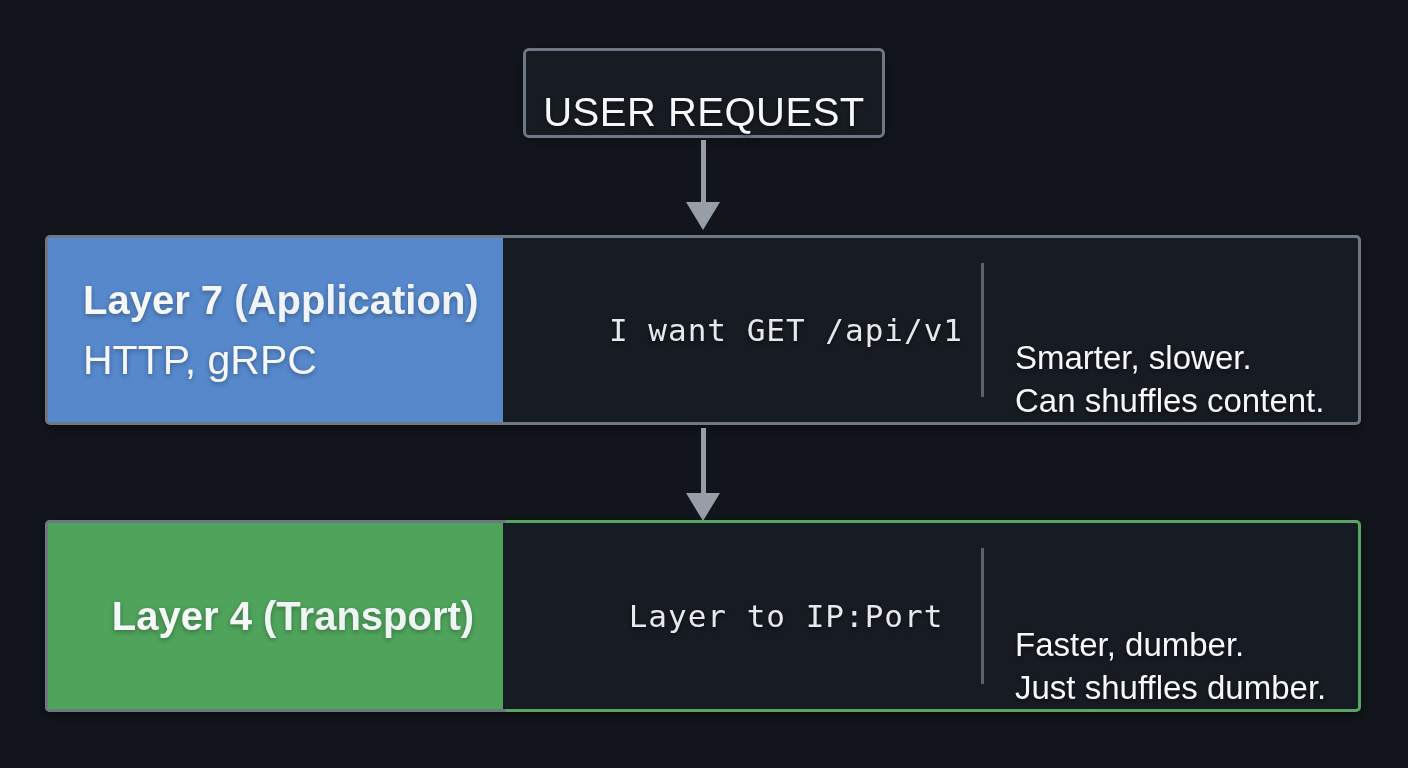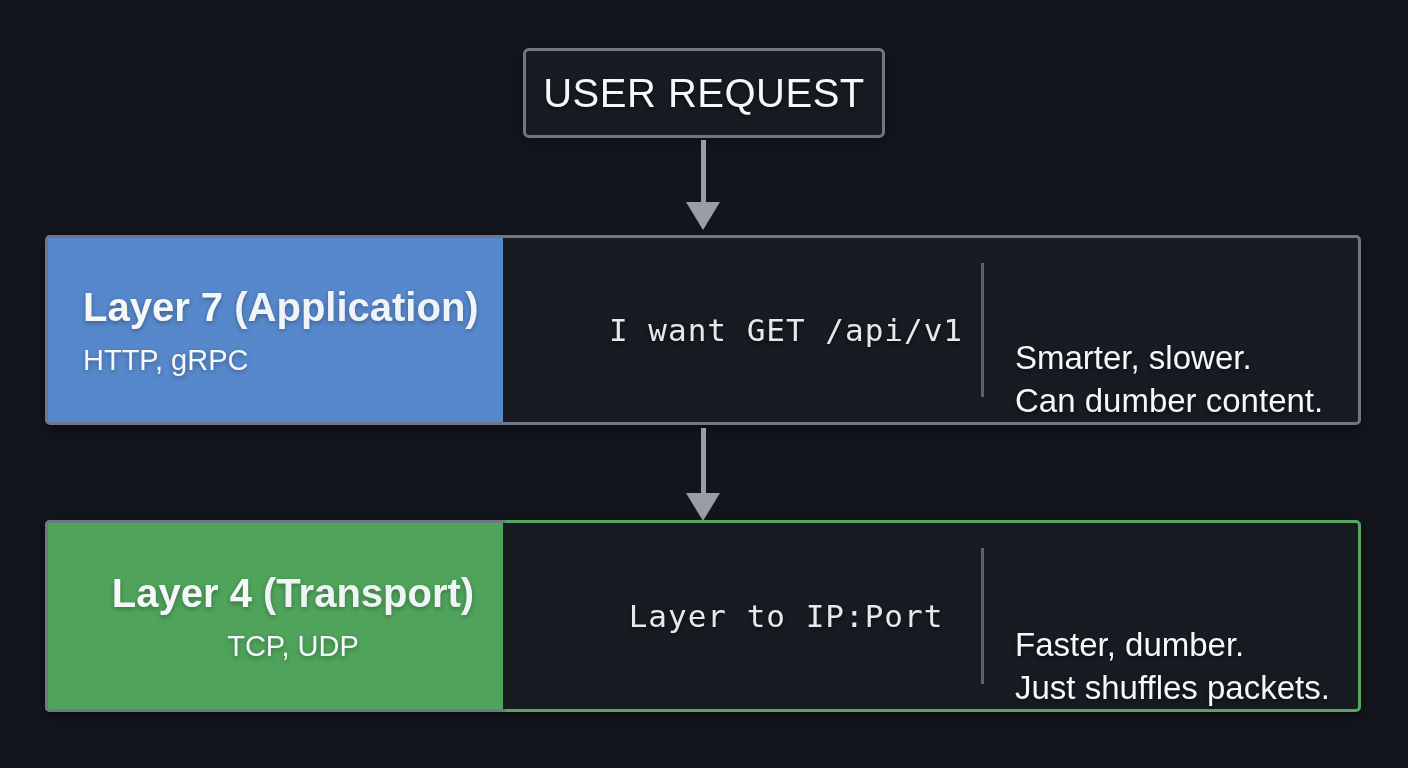--- a/index.html
+++ b/index.html
@@ -21,21 +21,21 @@
     font-family:"Liberation Sans", sans-serif;
     position:relative;
   }
   .stage{position:absolute;inset:0;}
 
   
   .user-request{
     position:absolute;left:523px;top:48px;width:362px;height:90px;
     border:3px solid var(--gray-border);border-radius:6px;
     background:var(--panel-bg);
-    display:flex;align-items:center;justify-content:center;
+    display:flex;align-items:flex-end;justify-content:center;
     box-shadow:0 3px 8px rgba(0,0,0,.35);
   }
   .user-request span{
     font-size:40px;font-weight:500;letter-spacing:.5px;color:var(--text-bright);
     text-shadow:0 2px 4px rgba(0,0,0,.45);
   }
 
   
   .arrow{position:absolute;width:34px;}
   .arrow .stem{
@@ -76,21 +76,21 @@
   }
   .panel-blue{background:var(--accent-blue);}
   .panel-green{background:var(--accent-green);text-align:center;}
   .layer-title{
     font-size:40px;color:var(--text-bright);line-height:48px;
     text-shadow:0 2px 5px rgba(0,0,0,.3);white-space:nowrap;
   }
   .layer-title .layer-name{font-weight:700;}
   .layer-title .layer-qualifier{font-weight:700;opacity:.97;}
   .layer-protocols{
-    font-size:29px;font-weight:400;color:var(--text-bright);
+    font-size:41px;font-weight:400;color:var(--text-bright);
     margin-top:13px;text-shadow:0 2px 5px rgba(0,0,0,.3);
   }
 
   .message-zone{
     position:absolute;left:455px;top:0;bottom:0;width:534px;
     display:flex;align-items:center;justify-content:center;padding-left:32px;
   }
   .message-zone span{
     font-family:"DejaVu Sans Mono", monospace;
     font-size:31px;letter-spacing:1px;color:var(--text-mono);
@@ -131,40 +131,39 @@
         <span class="layer-name">Layer 7</span><span> </span><span class="layer-qualifier">(Application)</span>
       </div>
       <div class="layer-protocols">HTTP, gRPC</div>
     </div>
     <div class="message-zone">
       <span>I want GET /api/v1</span>
     </div>
     <div class="divider"></div>
     <div class="note-zone">
       <div>Smarter, slower.</div>
-      <div>Can dumber content.</div>
+      <div>Can shuffles content.</div>
     </div>
   </div>
 
   <div class="arrow arrow-2">
     <div class="stem"></div>
     <div class="head"></div>
   </div>
 
   <div class="layer-row row-layer4">
     <div class="gray-edge"></div>
     <div class="label-panel panel-green">
       <div class="layer-title">
         <span class="layer-name">Layer 4</span><span> </span><span class="layer-qualifier">(Transport)</span>
       </div>
-      <div class="layer-protocols">TCP, UDP</div>
     </div>
     <div class="message-zone">
       <span>Layer to IP:Port</span>
     </div>
     <div class="divider"></div>
     <div class="note-zone">
       <div>Faster, dumber.</div>
-      <div>Just shuffles packets.</div>
+      <div>Just shuffles dumber.</div>
     </div>
   </div>
 
 </div>
 
 </body></html>

